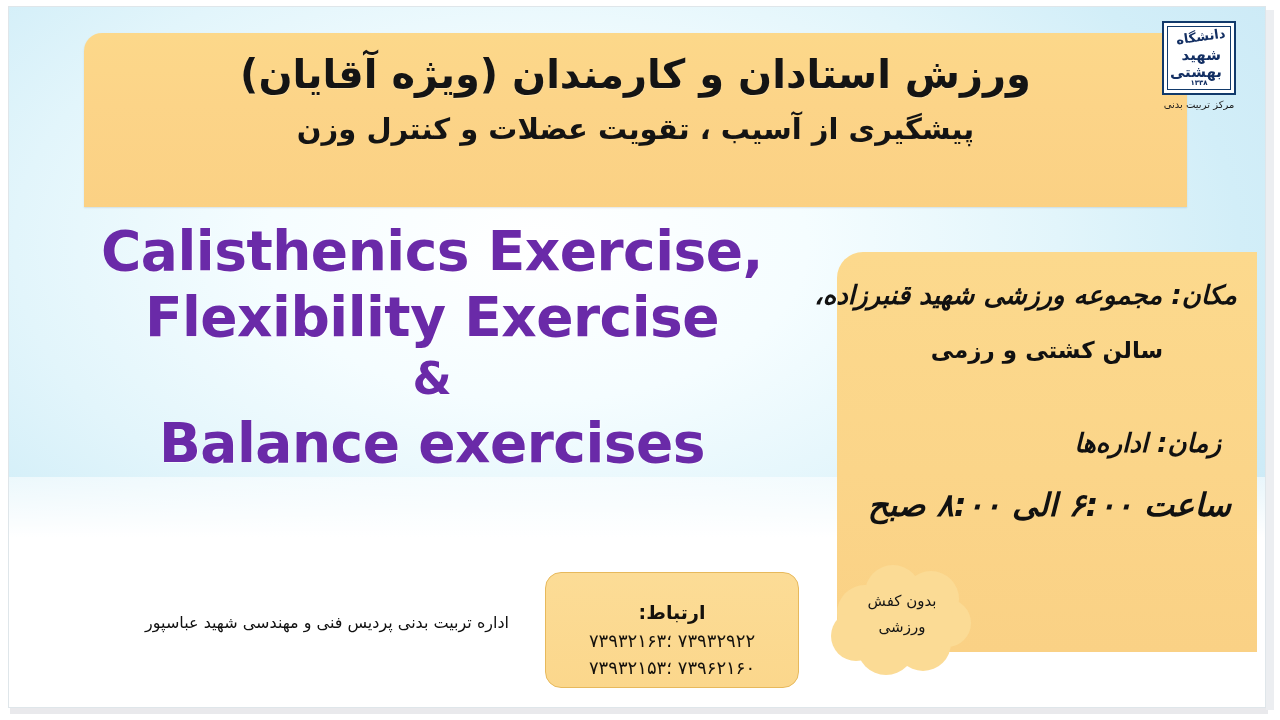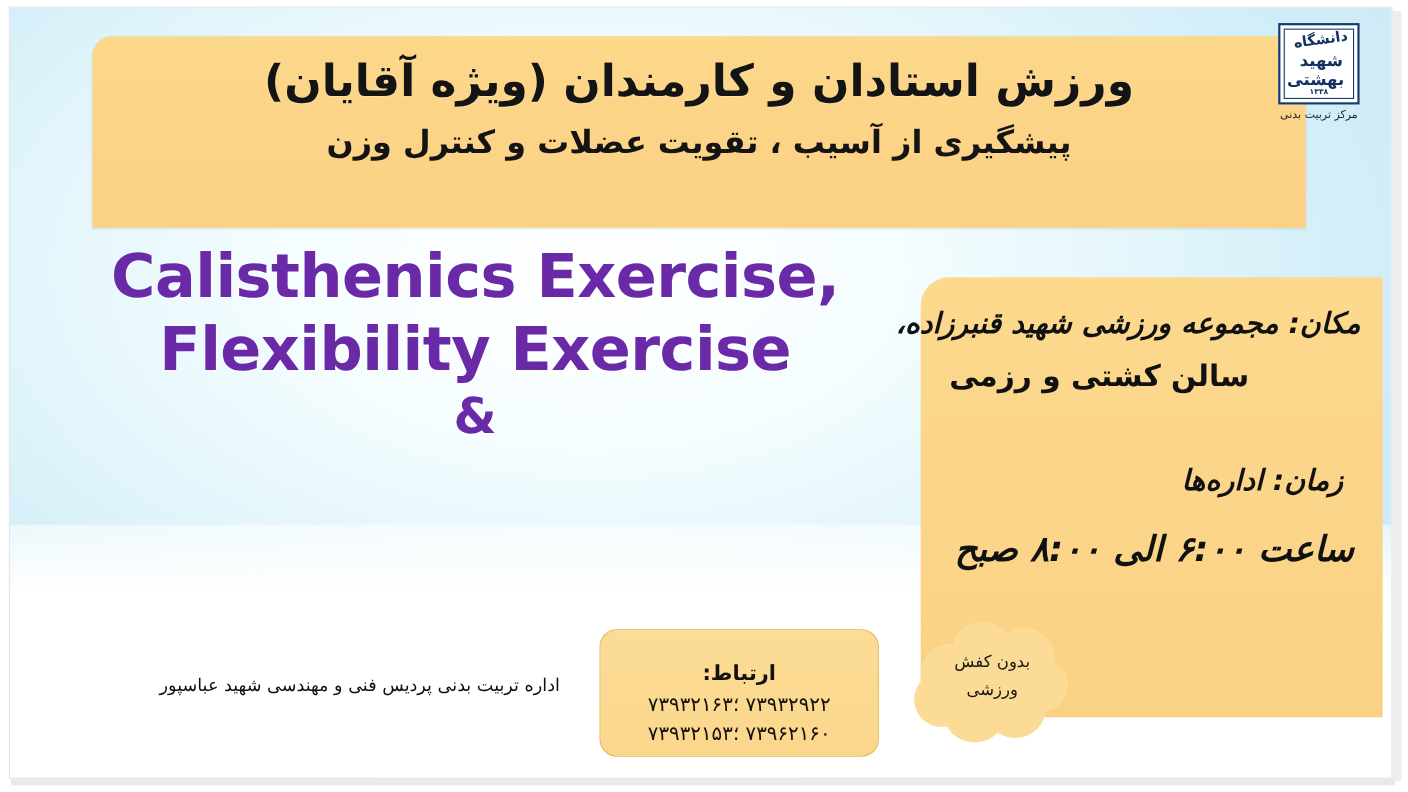--- a/index.html
+++ b/index.html
@@ -180,25 +180,25 @@
   }
   .info-place-1 {
     font-size: 26px;
     font-weight: bold;
     font-style: italic;
     line-height: 1.35;
     white-space: nowrap;
     margin-right: -6px;
   }
   .info-place-2 {
-    font-size: 27px;
+    font-size: 23px;
     font-weight: bold;
     line-height: 1.3;
-    text-align: left;
-    margin-top: 12px;
+    text-align: center;
+    margin-top: 23px;
     letter-spacing: 1px;
   }
   .info-time-1 {
     font-size: 26px;
     font-weight: bold;
     font-style: italic;
     margin-top: 62px;
     text-align: right;
     padding-right: 10px;
   }
@@ -304,20 +304,21 @@
           <span class="lg lg4">۱۳۳۸</span>
         </div>
       </div>
       <div id="logo-caption">مرکز تربیت بدنی</div>
     </div>
 
     <div id="english-block">
       <div class="en-l1">Calisthenics Exercise,</div>
       <div class="en-l2">Flexibility Exercise</div>
       <div class="en-amp">&amp;</div>
+      <div class="en-l4">Balance exercises</div>
     </div>
 
     <div id="info-panel">
       <div class="info-place-1">مکان: مجموعه ورزشی شهید قنبرزاده،</div>
       <div class="info-place-2">سالن کشتی و رزمی</div>
       <div class="info-time-1">زمان: اداره‌ها</div>
       <div class="info-time-2">ساعت ۶:۰۰ الی ۸:۰۰ صبح</div>
     </div>
 
     <div id="cloud-callout">

